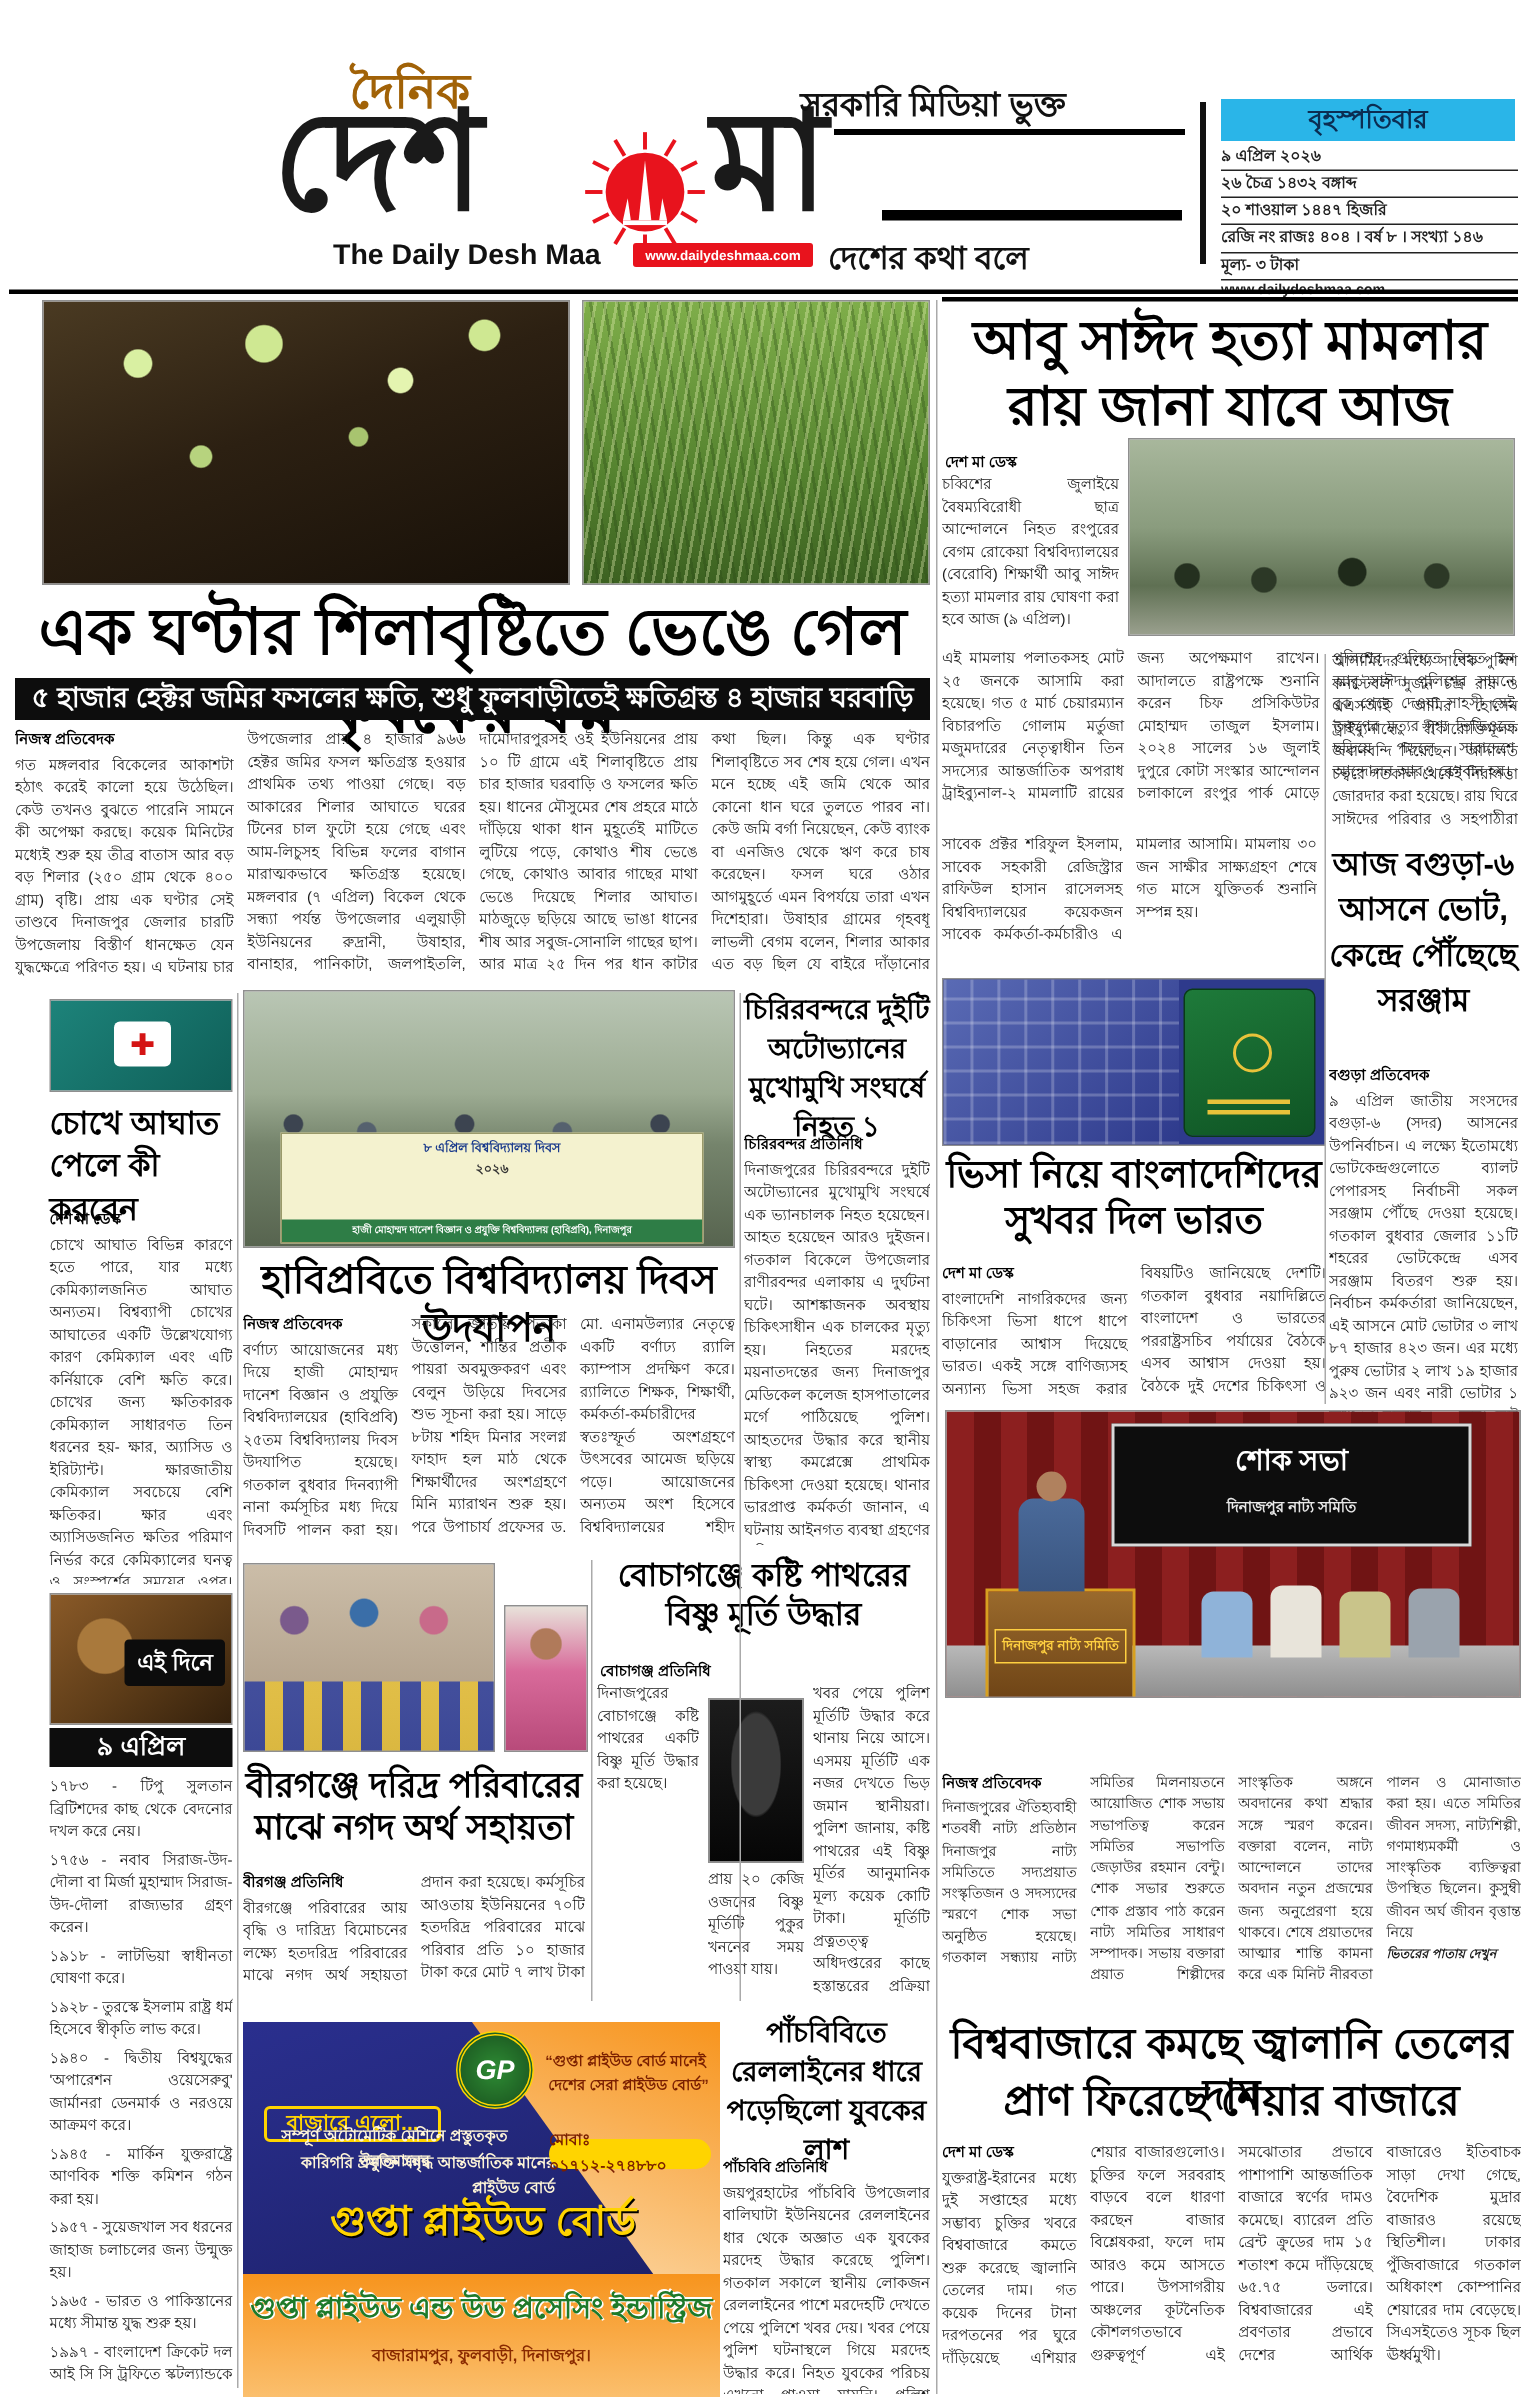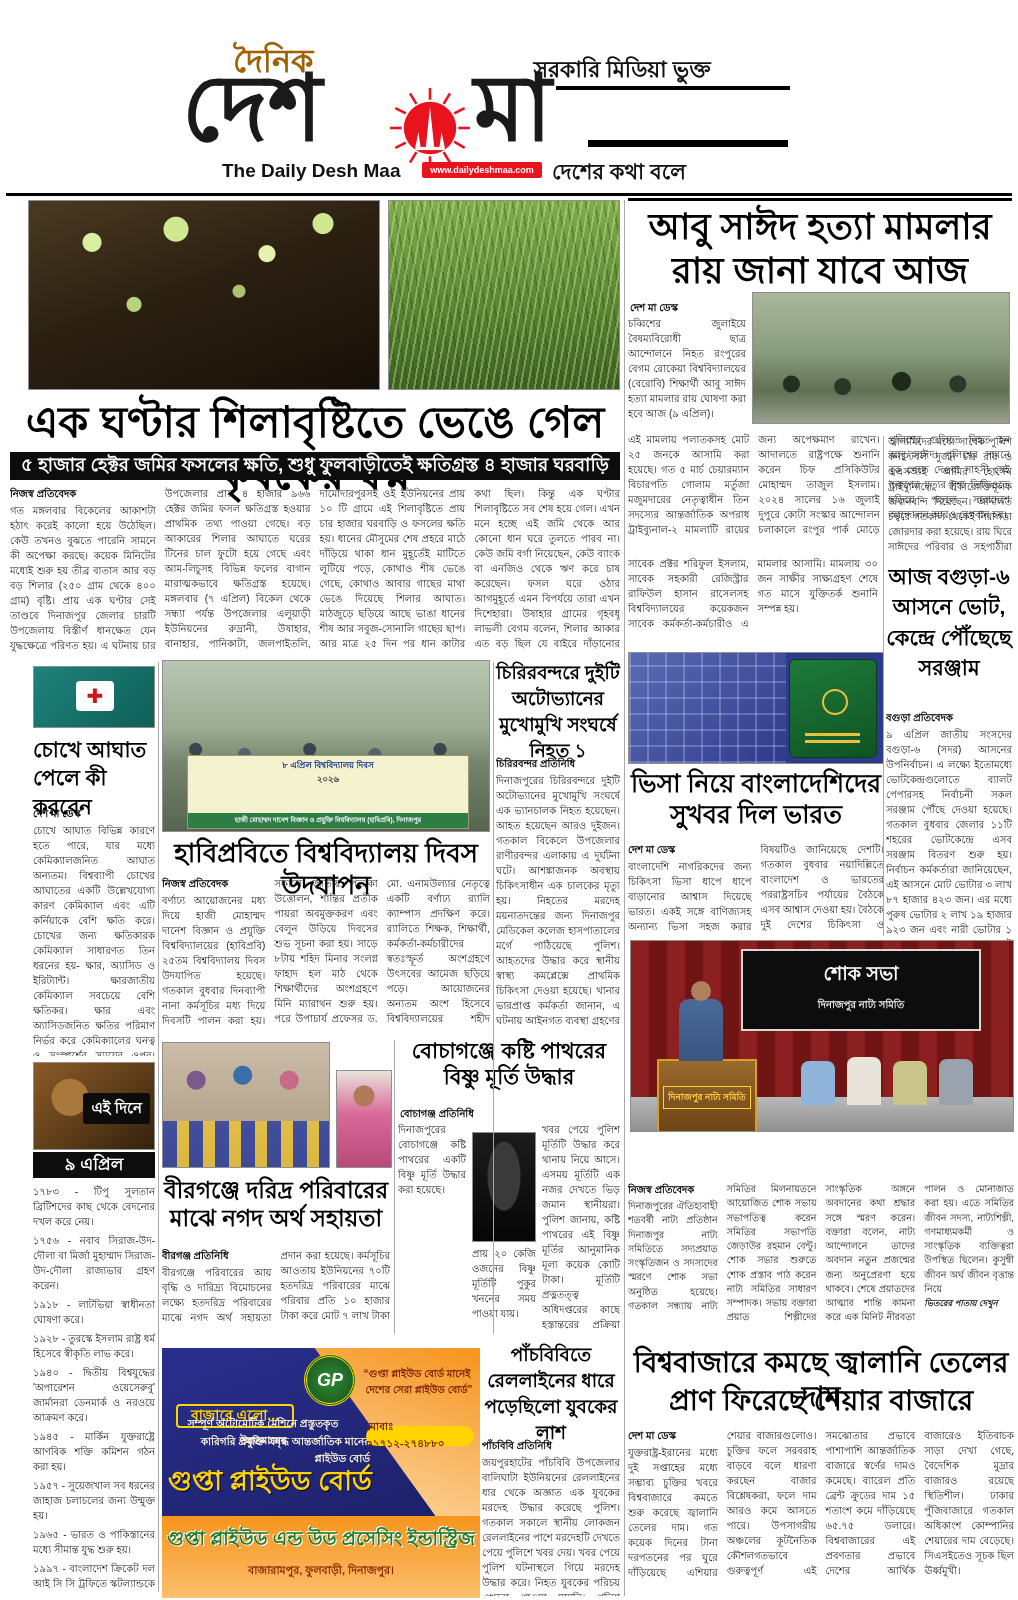--- a/index.html
+++ b/index.html
@@ -3,21 +3,21 @@
 <meta charset="utf-8">
 <style>
   html,body{margin:0;padding:0;background:#e8e8e8;}
   .page{position:relative;width:1018px;height:1600px;background:#ffffff;
         font-family:"Liberation Sans","DejaVu Sans",sans-serif;overflow:hidden;margin:0 auto;}
   .abs{position:absolute;box-sizing:border-box;}
   .photo{border:1px solid #8f8f8f;overflow:hidden;}
   .headline{font-weight:800;color:#000;text-align:center;line-height:1.22;}
   .body-text{font-size:10px;line-height:1.5;text-align:justify;color:#1b1b1b;overflow:hidden;}
   .byline{font-weight:bold;font-size:10px;color:#000;margin-bottom:2px;text-align:left;}
-  .cols2{column-count:2;column-gap:9px;font-family:Liberation Serif, serif;}
+  .cols2{column-count:2;column-gap:9px;}
   .cols3{column-count:3;column-gap:9px;}
   .cols4{column-count:4;column-gap:9px;}
   .continued{font-style:italic;font-weight:bold;font-size:8.5px;white-space:nowrap;}
   .vline{background:#aaa;width:1px;}
   .hline{background:#000;}
   .event-item{margin-bottom:4px;}
   .datebox-row{border-bottom:1px solid #222;font-size:10.5px;font-weight:bold;color:#222;
                padding:2px 2px 2px 0;line-height:1.25;}
   .bar-sub{background:#0d0d0d;color:#fff;display:flex;align-items:center;justify-content:center;
            font-weight:bold;}
@@ -55,20 +55,33 @@
     </span>
     <div class="abs" style="left:474px;top:58px;font-size:92px;font-weight:900;color:#1a1a1a;line-height:1.1;">মা</div>
     <div class="abs hline" style="left:588px;top:140px;width:200px;height:7px;"></div>
     <div class="abs" style="left:452px;top:52px;width:340px;font-size:22px;font-weight:800;color:#111;text-align:center;">সরকারি মিডিয়া ভুক্ত</div>
     <div class="abs hline" style="left:556px;top:86px;width:234px;height:4px;"></div>
     <div class="abs" style="left:222px;top:160px;font-size:19px;font-weight:bold;color:#111;">The Daily Desh Maa</div>
     <div class="abs" style="left:422px;top:162px;width:120px;height:16px;background:#e8131d;color:#fff;font-size:9px;font-weight:bold;
                 display:flex;align-items:center;justify-content:center;border-radius:2px;">www.dailydeshmaa.com</div>
     <div class="abs" style="left:552px;top:156px;font-size:21px;font-weight:800;color:#111;">দেশের কথা বলে</div>
 
+    <div class="abs" style="left:800px;top:66px;width:214px;height:126px;">
+      <div class="abs" style="left:0;top:2px;width:4px;height:108px;background:#111;"></div>
+      <div class="abs" style="left:14px;top:0;width:196px;height:28px;background:#2ab5e8;color:#0b2d52;font-size:17px;font-weight:800;
+                  display:flex;align-items:center;justify-content:center;">বৃহস্পতিবার</div>
+      <div class="abs" style="left:14px;top:30px;width:198px;">
+          <div class="datebox-row">৯ এপ্রিল ২০২৬</div>
+          <div class="datebox-row">২৬ চৈত্র ১৪৩২ বঙ্গাব্দ</div>
+          <div class="datebox-row">২০ শাওয়াল ১৪৪৭ হিজরি</div>
+          <div class="datebox-row">রেজি নং রাজঃ ৪০৪ । বর্ষ ৮ । সংখ্যা ১৪৬</div>
+          <div class="datebox-row">মূল্য- ৩ টাকা</div>
+        </div>
+      <div class="abs" style="left:14px;top:122px;font-size:9.5px;font-weight:bold;color:#222;">www.dailydeshmaa.com</div>
+    </div>
   </div>
 
   <div class="abs hline" style="left:6px;top:193px;width:1006px;height:3px;"></div>
 
   <div class="abs photo" style="left:28px;top:200px;width:352px;height:190px;
               background:
                 radial-gradient(circle at 18% 22%, #d9f0a2 0 9px, transparent 10px),
                 radial-gradient(circle at 42% 15%, #cfe892 0 12px, transparent 13px),
                 radial-gradient(circle at 68% 28%, #e4f4b0 0 8px, transparent 9px),
                 radial-gradient(circle at 84% 12%, #cfe892 0 10px, transparent 11px),
@@ -183,21 +196,21 @@
     <div class="abs" style="left:0;top:8px;width:318px;height:168px;background:linear-gradient(160deg,#2a2f8e,#1c2068);"></div>
     <div class="abs" style="left:0;top:8px;width:318px;height:168px;background:linear-gradient(200deg,#f7941d 0%,#fcd9a8 80%);
                 clip-path:polygon(48% 0, 100% 0, 100% 100%, 86% 100%);"></div>
     <div class="abs" style="left:14px;top:36px;width:118px;height:24px;border:2px solid #ffd400;color:#ffd400;font-size:14px;font-weight:800;
                 display:flex;align-items:center;justify-content:center;border-radius:4px;margin-top:28px;">বাজারে এলো...</div>
     <span class="abs" style="left:142px;top:14px;width:52px;height:52px;border-radius:50%;
                  background:radial-gradient(circle,#2e8b34 0%,#1d5c22 80%);border:3px double #ffd400;
                  color:#fff;font-size:18px;font-weight:900;display:flex;align-items:center;justify-content:center;font-style:italic;">GP</span>
     <div class="abs" style="left:8px;top:76px;width:186px;font-size:10.5px;font-weight:bold;color:#fff6d8;text-align:center;">সম্পূর্ণ অটোমেটিক মেশিনে প্রস্তুতকৃত উন্নতমানের</div>
     <div class="abs" style="left:8px;top:94px;width:200px;font-size:10.5px;font-weight:bold;color:#fff6d8;text-align:right;">কারিগরি প্রযুক্তি সমৃদ্ধ আন্তর্জাতিক মানের প্লাইউড বোর্ড</div>
-    <div class="abs" style="left:6px;top:120px;width:256px;font-size:27px;font-weight:900;color:#ffd400;text-align:left;
+    <div class="abs" style="left:6px;top:120px;width:256px;font-size:27px;font-weight:900;color:#ffd400;text-align:right;
                 text-shadow:1px 1px 0 #000;">গুপ্তা প্লাইউড বোর্ড</div>
     <div class="abs" style="left:196px;top:26px;width:118px;font-size:10px;font-weight:800;color:#7a1f00;text-align:center;">“গুপ্তা প্লাইউড বোর্ড মানেই</div>
     <div class="abs" style="left:200px;top:42px;width:114px;font-size:10px;font-weight:800;color:#7a1f00;text-align:center;">দেশের সেরা প্লাইউড বোর্ড”</div>
     <div class="abs" style="left:204px;top:86px;width:108px;height:20px;background:#ffd400;border-radius:10px;color:#7a1f00;
                 font-size:10.5px;font-weight:800;display:flex;align-items:center;justify-content:center;">মোবাঃ ০১৭১২-২৭৪৮৮০</div>
     <div class="abs" style="left:0;top:176px;width:318px;height:82px;background:linear-gradient(180deg,#f7941d,#fbbf6d);text-align:center;">
       <div style="font-size:19px;font-weight:900;color:#1d7a2a;margin-top:8px;
                   text-shadow:1px 1px 0 #fff,-1px -1px 0 #fff;">গুপ্তা প্লাইউড এন্ড উড প্রসেসিং ইন্ডাস্ট্রিজ</div>
       <div style="font-size:11px;font-weight:bold;color:#8a2a00;margin-top:6px;">বাজারামপুর, ফুলবাড়ী, দিনাজপুর।</div>
     </div>

